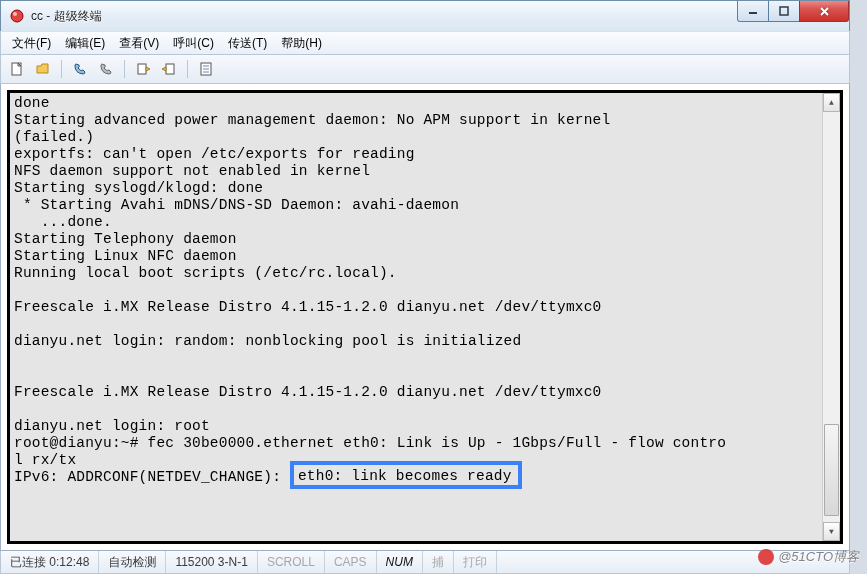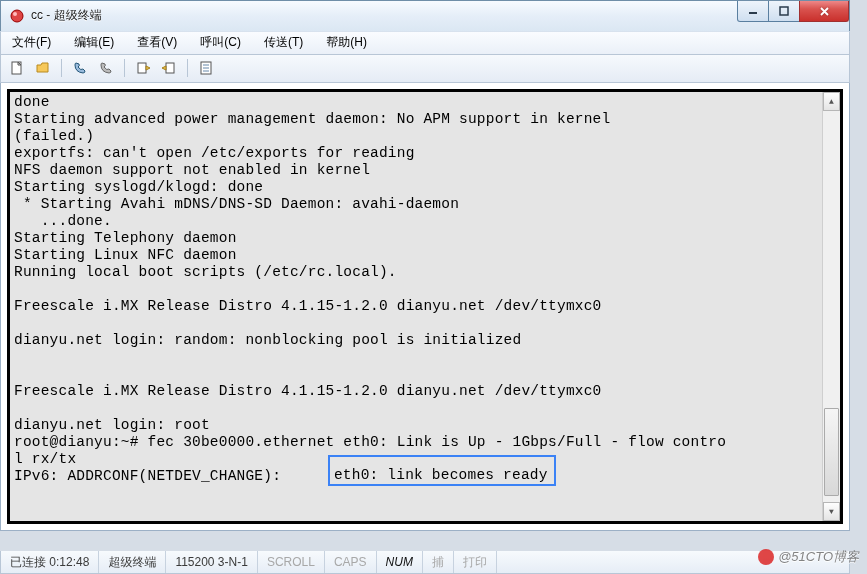--- a/index.html
+++ b/index.html
@@ -5,33 +5,33 @@
   html,body{margin:0;padding:0;width:867px;height:574px;font-family:"Microsoft YaHei","SimSun",sans-serif;font-size:12px;background:#d6dde6;overflow:hidden;}
   .window{width:850px;height:574px;display:flex;flex-direction:column;box-sizing:border-box;}
   .titlebar{height:30px;background:linear-gradient(#f7fbff,#e5eef8 50%,#dbe7f3);display:flex;align-items:center;border:1px solid #6f8ea8;border-bottom:none;position:relative;}
   .titlebar .icon-app{width:16px;height:16px;margin:0 6px 0 8px;display:inline-block;}
   .titlebar .title-text{color:#1a1a1a;flex:1;white-space:nowrap;overflow:hidden;text-overflow:ellipsis;text-shadow:0 1px 0 #fff;}
   .winbtns{display:flex;align-items:flex-start;height:100%;}
   .winbtn{width:30px;height:20px;display:flex;align-items:center;justify-content:center;border:1px solid #5a7fa0;border-top:none;margin-left:-1px;background:linear-gradient(#eef4fb,#cfdff0);font-family:Arial,sans-serif;font-size:11px;color:#2a3b4c;}
   .winbtn:first-child{border-bottom-left-radius:3px;}
   .winbtn.close{width:48px;background:linear-gradient(#e88,#d9534f 40%,#c9302c);color:#fff;border-color:#a03030;border-bottom-right-radius:3px;}
   .winbtn.close svg{filter:drop-shadow(0 0 1px rgba(0,0,0,.3));}
-  .menubar{height:22px;background:linear-gradient(#fafcff,#eaf0f8);border:1px solid #b8c6d6;border-top:1px solid #d8e2ee;display:flex;align-items:center;padding:0 4px;gap:9px;}
+  .menubar{height:22px;background:linear-gradient(#fafcff,#eaf0f8);border:1px solid #b8c6d6;border-top:1px solid #d8e2ee;display:flex;align-items:center;padding:0 4px;gap:0;}
   .menuitem{padding:2px 6px;border:1px solid transparent;border-radius:2px;}
   .toolbar{height:28px;background:linear-gradient(#f6f9fd,#e5ecf5);border-left:1px solid #b8c6d6;border-right:1px solid #b8c6d6;border-bottom:1px solid #b8c6d6;display:flex;align-items:center;padding:0 6px;gap:6px;}
   .tbtn{width:20px;height:20px;display:flex;align-items:center;justify-content:center;border-radius:2px;}
   .tdiv{width:1px;height:18px;background:#b8c6d6;margin:0 2px;}
   .client{flex:1;background:#fff;border:1px solid #9cb0c6;border-top:none;padding:6px;display:flex;box-sizing:border-box;}
   .terminal{flex:1;border:3px solid #000;background:#e5e5e5;font-family:"Consolas","Courier New",monospace;font-size:14.5px;line-height:17px;white-space:pre;color:#000;padding:2px 2px 2px 4px;overflow:hidden;position:relative;letter-spacing:0.2px;}
-  .redbox{border:2px solid #3b82f6;padding:10px 6px 1px 4px;position:relative;top:-1px;margin-left:38px;}
+  .redbox{border:4px solid #3b82f6;padding:3px 6px 1px 4px;position:relative;top:-1px;}
   .scrollbar{position:absolute;right:0;top:0;bottom:0;width:17px;background:#f0f0f0;border-left:1px solid #cfcfcf;display:flex;flex-direction:column;}
   .sbtn{height:17px;background:linear-gradient(#fefefe,#e4e4e4);border:1px solid #b6b6b6;display:flex;align-items:center;justify-content:center;font-size:8px;color:#555;}
   .strack{flex:1;position:relative;}
   .sthumb{position:absolute;left:1px;right:1px;background:linear-gradient(#f5f5f5,#d8d8d8);border:1px solid #aaa;border-radius:1px;}
-  .statusbar{height:22px;background:linear-gradient(#f7fafd,#e6edf6);border:1px solid #b8c6d6;border-top:none;display:flex;align-items:flex-start;font-size:12px;color:#3a3a3a;margin-top:20px;}
+  .statusbar{height:22px;background:linear-gradient(#f7fafd,#e6edf6);border:1px solid #b8c6d6;border-top:none;display:flex;align-items:flex-start;font-size:12px;color:#3a3a3a;}
   .statusbar .cell{padding:0 9px;border-right:1px solid #c7d2df;height:100%;display:flex;align-items:center;box-sizing:border-box;}
   .statusbar .cell.dim{color:#a8a8a8;}
   .statusbar .spacer{flex:1;}
   .watermark{position:absolute;right:8px;bottom:8px;color:#777;font-size:13px;font-style:italic;opacity:.9;display:flex;align-items:center;gap:4px;text-shadow:0 1px 0 #fff;}
   .watermark .ico{width:16px;height:16px;border-radius:50%;background:#d33;display:inline-block;position:relative;}
 </style>
 </head>
 <body>
 
 <div class="window">
@@ -148,21 +148,21 @@
         <div class="strack">
           <div class="sthumb" style="top:76%;height:22%;"></div>
         </div>
         <div class="sbtn">▼</div>
       </div>
     </div>
   </div>
 
   <div class="statusbar">
     <div class="cell">已连接 0:12:48</div>
-    <div class="cell">超级终端</div>
+    <div class="cell">自动检测</div>
     <div class="cell">115200 3-N-1</div>
     <div class="cell dim">SCROLL</div>
     <div class="cell dim">CAPS</div>
     <div class="cell" style="color:#111;font-style:italic;">NUM</div>
     <div class="cell dim">捕</div>
     <div class="cell dim">打印</div>
     <div class="spacer"></div>
   </div>
 
   <div class="watermark">

